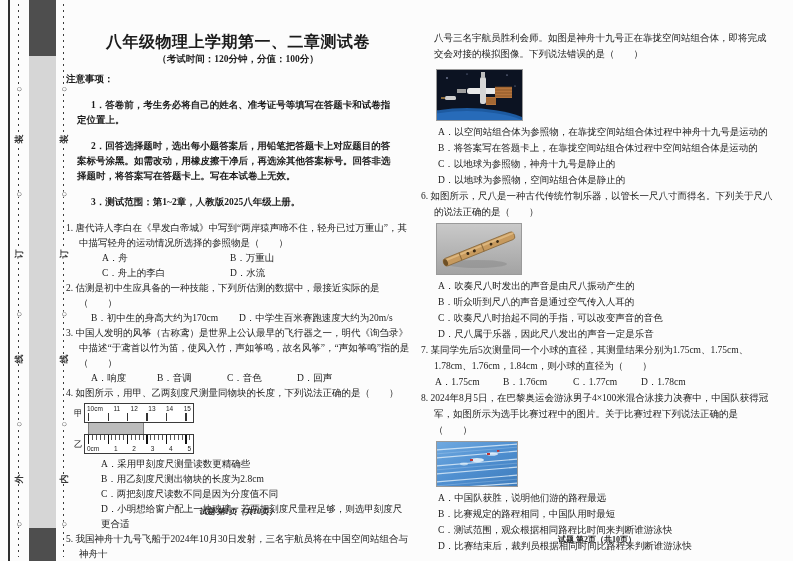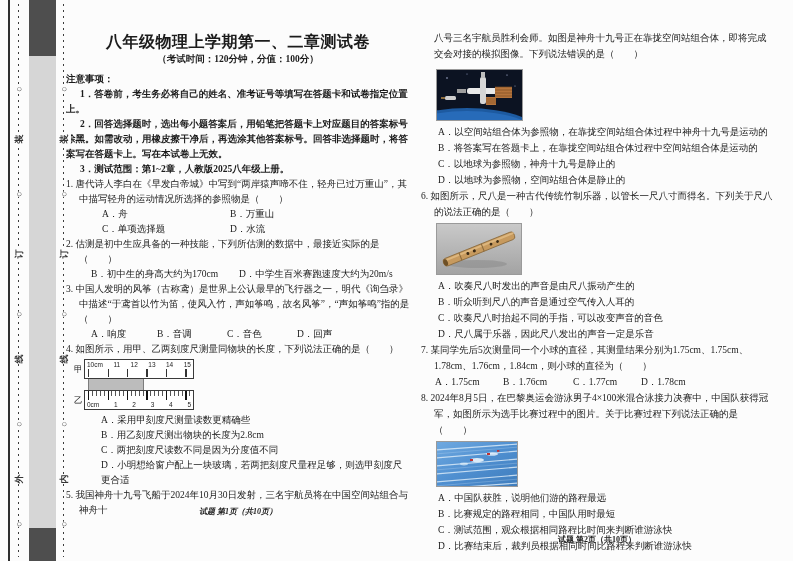--- a/index.html
+++ b/index.html
@@ -31,21 +31,21 @@
     background:#fcfcfc;font-size:9px;line-height:10px;padding:2px 0;color:#333;font-weight:600;
   }
   .seal-strip, .seal-line{z-index:1;}
   
   .page{position:absolute;top:30px;height:531px;font-size:9.5px;line-height:15px;}
   #page1{left:66px;width:344px;}
   #page2{left:421px;width:352px;line-height:16px;}
   .test-title{font-size:16px;font-weight:bold;text-align:center;margin:4px 0 3px;letter-spacing:.5px;}
   .subtitle{font-size:9.5px;font-weight:bold;text-align:center;margin:0 0 5px;}
   .notice-title{font-weight:bold;margin:0;}
-  .notice{margin:0;text-indent:14px;font-weight:600;}
+  .notice{margin:11px;text-indent:14px;font-weight:600;}
   .section-title{font-size:12.5px;font-weight:bold;text-align:center;margin:3px 0 2px;letter-spacing:2px;}
   .part-heading{font-weight:bold;margin:0 0 1px;}
   .stem{margin:0;padding-left:13px;text-indent:-13px;}
   .cont{margin:0 0 7px 13px;}
   .opt-line1{margin:0;padding-left:35px;}
   .opt-line2{margin:0;padding-left:17px;}
   .opts-q1{display:grid;grid-template-columns:128px 1fr;padding-left:36px;}
   .opts-q2{display:grid;grid-template-columns:148px 1fr;padding-left:25px;}
   .opts-q3{display:grid;grid-template-columns:66px 70px 70px 1fr;padding-left:25px;}
   .opts-q7{display:grid;grid-template-columns:68px 70px 68px 1fr;padding-left:14px;}
@@ -111,21 +111,21 @@
   <p class="notice-title">注意事项：</p>
   <p class="notice">1．答卷前，考生务必将自己的姓名、准考证号等填写在答题卡和试卷指定位置上。</p>
   <p class="notice">2．回答选择题时，选出每小题答案后，用铅笔把答题卡上对应题目的答案标号涂黑。如需改动，用橡皮擦干净后，再选涂其他答案标号。回答非选择题时，将答案写在答题卡上。写在本试卷上无效。</p>
   <p class="notice">3．测试范围：第1~2章，人教版2025八年级上册。</p>
 
   <div class="q">
     <p class="stem">1. 唐代诗人李白在《早发白帝城》中写到“两岸猿声啼不住，轻舟已过万重山”，其中描写轻舟的运动情况所选择的参照物是（　　）</p>
     <div class="opts-q1">
       <span>A．舟</span>
       <span>B．万重山</span>
-      <span>C．单项选择题</span>
+      <span>C．舟上的李白</span>
       <span>D．水流</span>
     </div>
   </div>
 
   <div class="q">
     <p class="stem">2. 估测是初中生应具备的一种技能，下列所估测的数据中，最接近实际的是（　　）</p>
     <div class="opts-q2">
       <span>B．初中生的身高大约为170cm</span>
       <span>D．中学生百米赛跑速度大约为20m/s</span>
     </div>

